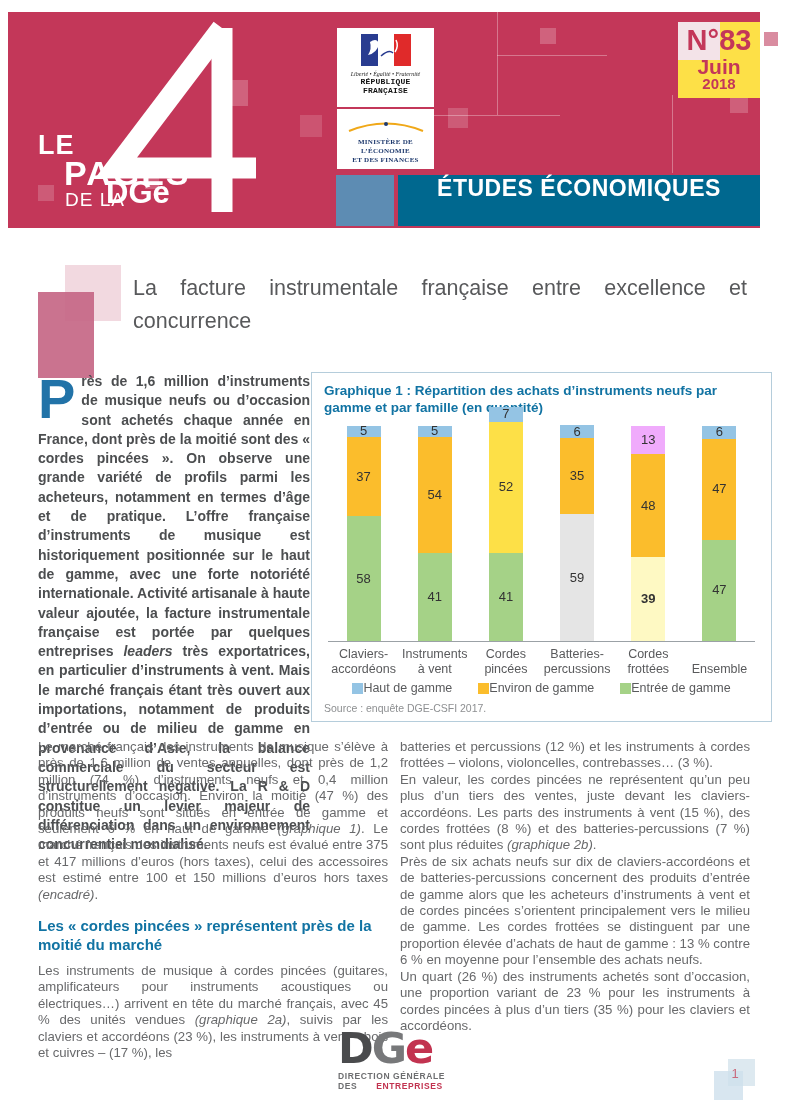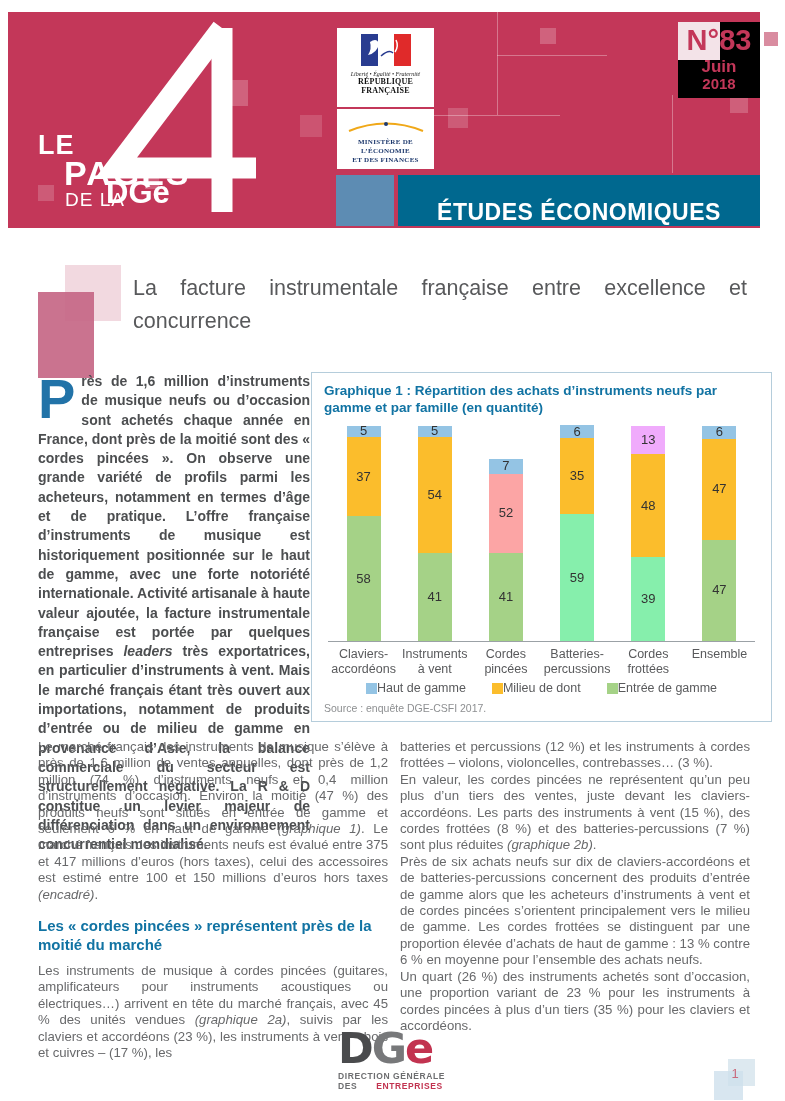--- a/index.html
+++ b/index.html
@@ -13,33 +13,33 @@
   .mh-le{position:absolute;left:30px;top:118px;font-size:27px;font-weight:bold;letter-spacing:1px;}
   .mh-pages{position:absolute;left:56px;top:142px;font-size:34px;font-weight:bold;letter-spacing:2px;}
   .mh-dela{position:absolute;left:57px;top:177px;font-size:19px;letter-spacing:1px;}
   .mh-dge{position:absolute;left:98px;top:163px;font-size:31px;font-weight:bold;letter-spacing:0;}
   .mh-four{position:absolute;left:86px;top:8px;}
   
   .gov-card{position:absolute;left:329px;top:16px;width:97px;background:#fff;text-align:center;}
   .card-rep{height:79px;}
   .card-min{top:97px;height:60px;}
   .rep-motto{font-family:"Liberation Serif",serif;font-style:italic;font-size:6px;color:#222;margin-top:1px;}
-  .rep-name{font-family:Liberation Serif, serif;font-weight:bold;font-size:8px;color:#111;letter-spacing:0.2px;}
+  .rep-name{font-family:Liberation Mono, monospace;font-weight:bold;font-size:8px;color:#111;letter-spacing:0.2px;}
   .min-line{font-family:"Liberation Serif",serif;font-weight:bold;font-size:7px;color:#1f3a6e;letter-spacing:0.3px;line-height:9px;}
   
-  .badge{position:absolute;right:0;top:10px;width:82px;height:76px;background:#000000;color:#c33759;text-align:center;}
+  .badge{position:absolute;right:0;top:10px;width:82px;height:76px;background:#fde047;color:#c33759;text-align:center;}
   .badge-light{position:absolute;left:0;top:0;width:42px;height:38px;background:#f3e3e8;}
   .badge-no{position:relative;font-size:29px;font-weight:bold;line-height:36px;letter-spacing:0;}
-  .badge-month{position:relative;font-size:17px;font-weight:bold;line-height:17px;}
+  .badge-month{position:relative;font-size:21px;font-weight:bold;line-height:17px;}
   .badge-year{position:relative;font-size:15px;font-weight:bold;line-height:18px;}
   
   .banner{position:absolute;left:327px;top:161px;width:425px;height:55px;background:#c33759;}
   .banner-square{position:absolute;left:1px;top:2px;width:58px;height:51px;background:#5d8cb3;}
   .banner-bar{position:absolute;left:63px;top:2px;right:0;height:51px;background:#00688f;
-              display:flex;align-items:flex-end;justify-content:center;}
+              display:flex;align-items:flex-start;justify-content:center;}
   .banner-bar span{color:#fff;font-size:23px;font-weight:bold;letter-spacing:0.5px;}
   .sq-out{position:absolute;background:#d98ca0;}
   
   .title-sq-light{position:absolute;left:65px;top:265px;width:56px;height:56px;background:#f2d9e0;}
   .title-sq-rose{position:absolute;left:38px;top:292px;width:56px;height:86px;background:rgba(198,103,133,0.92);}
   .doc-title{position:absolute;left:133px;top:272px;width:614px;font-size:21.5px;line-height:33px;
              color:#58595b;text-align:justify;}
   
   .intro{position:absolute;left:38px;top:372px;width:272px;font-size:14px;line-height:19.3px;
          font-weight:bold;color:#4c4e50;text-align:justify;}
@@ -47,21 +47,21 @@
   .intro em,.bodycol em{font-style:italic;}
   
   .chartbox{position:absolute;left:311px;top:372px;width:461px;height:350px;background:#fff;
             border:1px solid #b5cddb;box-sizing:border-box;}
   .chart-title{margin:9px 14px 0 12px;font-size:13.5px;font-weight:bold;color:#1173a3;line-height:17px;}
   .bars{position:absolute;left:16px;right:16px;top:50px;height:218px;display:flex;
         justify-content:space-around;align-items:flex-end;border-bottom:1px solid #9ba1a6;}
   .bar{display:flex;flex-direction:column-reverse;width:34px;}
   .seg{display:flex;align-items:center;justify-content:center;overflow:visible;}
   .seg-label{font-size:13px;color:#333;line-height:12px;}
-  .cats{position:absolute;left:16px;right:16px;top:274px;display:flex;justify-content:space-around;}
+  .cats{position:absolute;left:16px;right:16px;top:274px;display:flex;justify-content:space-around;align-items:flex-end;}
   .cat{width:76px;text-align:center;font-size:12.5px;color:#595a5c;line-height:14.5px;white-space:pre-line;}
   .legend{position:absolute;left:0;right:0;top:308px;display:flex;justify-content:center;gap:26px;}
   .legend-item{display:flex;align-items:center;font-size:12.5px;color:#595a5c;}
   .swatch{width:11px;height:11px;display:inline-block;}
   .source{position:absolute;left:12px;bottom:7px;font-size:10.5px;color:#8d8f91;}
   
   .bodycol{position:absolute;top:739px;width:350px;font-size:13.2px;line-height:16.4px;
            color:#68696b;text-align:justify;}
   .col-left{left:38px;}
   .col-right{left:400px;}
@@ -182,44 +182,44 @@
             <div class="seg" style="height: 10.75px; background: rgb(148, 196, 228);">
               <span class="seg-label">5</span>
             </div>
           </div>
         </div>
         <div class="bar-col">
           <div class="bar">
             <div class="seg" style="height: 88.15px; background: rgb(165, 210, 135);">
               <span class="seg-label">41</span>
             </div>
-            <div class="seg" style="height: 79px; background: #fca5a5;">
+            <div class="seg" style="height: 131px; background: #fde047;">
               <span class="seg-label">52</span>
             </div>
             <div class="seg" style="height: 15.05px; background: rgb(148, 196, 228);">
               <span class="seg-label">7</span>
             </div>
           </div>
         </div>
         <div class="bar-col">
           <div class="bar">
-            <div class="seg" style="height: 126.85px; background: #86efac;">
+            <div class="seg" style="height: 126.85px; background: #e5e5e5;">
               <span class="seg-label">59</span>
             </div>
             <div class="seg" style="height: 76px; background: rgb(251, 189, 44);">
               <span class="seg-label">35</span>
             </div>
             <div class="seg" style="height: 12.9px; background: rgb(148, 196, 228);">
               <span class="seg-label">6</span>
             </div>
           </div>
         </div>
         <div class="bar-col">
           <div class="bar">
-            <div class="seg" style="height: 83.85px; background: #86efac;">
+            <div class="seg" style="height: 83.85px; background: #fef9c3; font-weight: bold;">
               <span class="seg-label">39</span>
             </div>
             <div class="seg" style="height: 103.2px; background: rgb(251, 189, 44);">
               <span class="seg-label">48</span>
             </div>
             <div class="seg" style="height: 27.95px; background: #f0abfc;">
               <span class="seg-label">13</span>
             </div>
           </div>
         </div>
@@ -250,21 +250,21 @@
 frottées</div>
         <div class="cat">Ensemble</div>
       </div>
     <div class="legend" id="legend">
         <div class="legend-item">
           <span class="swatch" style="background: rgb(148, 196, 228);"></span>
           <span>Haut de gamme</span>
         </div>
         <div class="legend-item">
           <span class="swatch" style="background: rgb(251, 189, 44);"></span>
-          <span>Milieu de dont</span>
+          <span>Environ de gamme</span>
         </div>
         <div class="legend-item">
           <span class="swatch" style="background: rgb(165, 210, 135);"></span>
           <span>Entrée de gamme</span>
         </div>
       </div>
     <div class="source">Source : enquête DGE-CSFI 2017.</div>
   </div>
 
   <div class="bodycol col-left">

